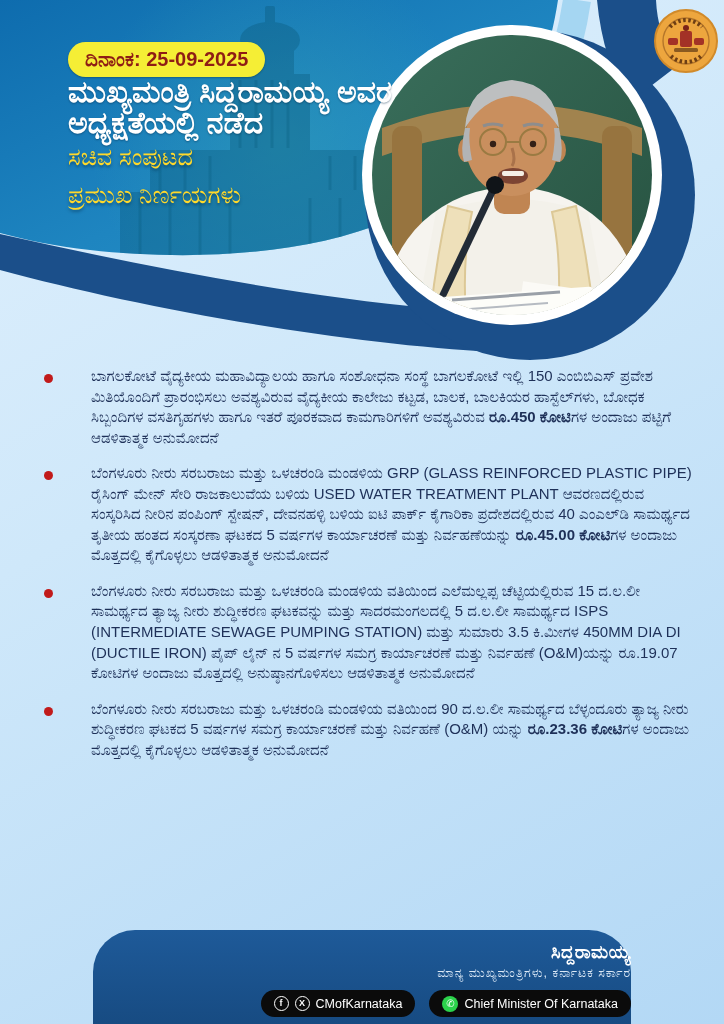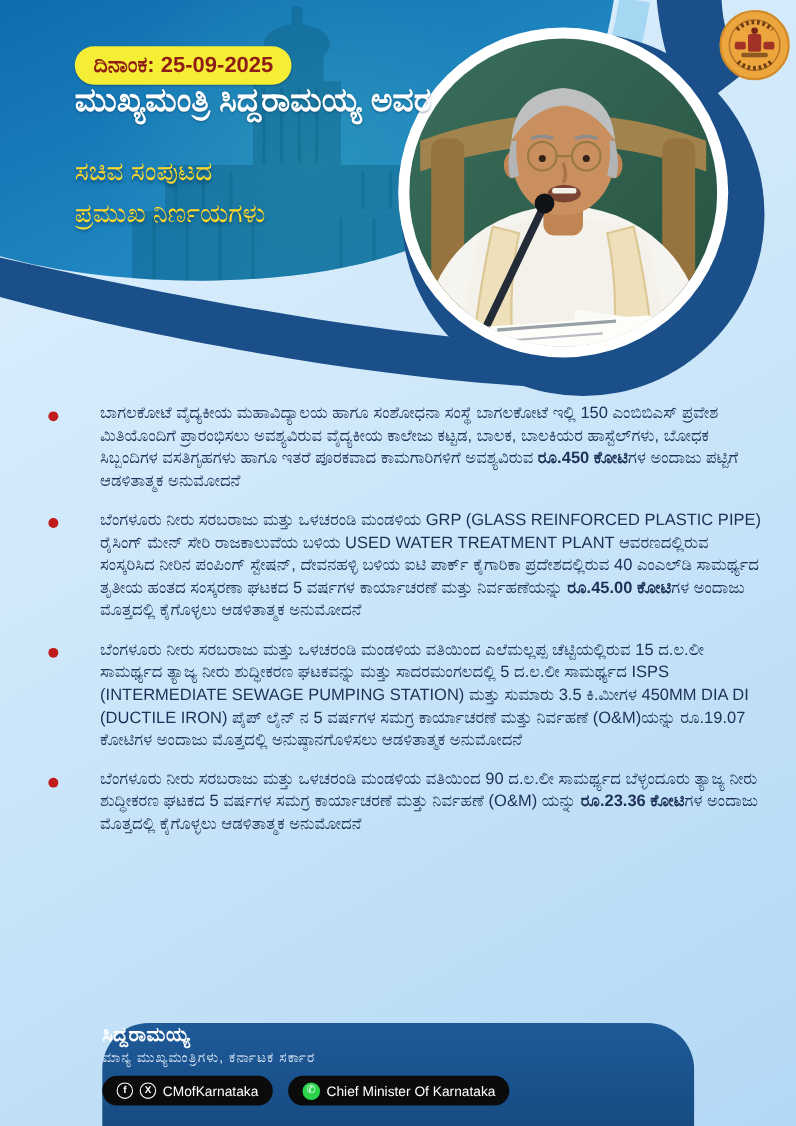--- a/index.html
+++ b/index.html
@@ -42,22 +42,22 @@
   }
   .bullet-text{
     margin:0;font-size:15px;line-height:1.37;color:#1e3058;
   }
   .bullet-text .seg-bold{font-weight:bold;}
   
   .footer{
     position:absolute;left:93px;top:930px;width:538px;height:94px;
     border-radius:42px 42px 0 0;
     background:linear-gradient(#1e5a99,#174b82);
-    display:flex;flex-direction:column;align-items:flex-start;
-    padding-top:0;color:#fff;
+    display:flex;flex-direction:column;align-items:flex-end;
+    padding-top:12px;color:#fff;
   }
   .footer-name{font-size:18px;font-weight:bold;letter-spacing:.5px;}
   .footer-role{font-size:12.5px;color:#dcE9f7;letter-spacing:1px;margin-top:3px;}
   .social-row{display:flex;gap:14px;margin-top:9px;}
   .social-pill{
     display:flex;align-items:center;gap:6px;
     background:#0b0b0b;color:#fff;border-radius:14px;
     height:27px;padding:0 13px;font-size:12.5px;white-space:nowrap;
   }
   .icon-circle{
@@ -195,20 +195,21 @@
       <rect x="694" y="38" width="10" height="7" rx="2" fill="#a33226"></rect>
       <circle cx="686" cy="28" r="3" fill="#7a2318"></circle>
       <rect x="674" y="48" width="24" height="4" rx="1.5" fill="#8a5a20"></rect>
     </g>
   </svg>
 
   <div class="date-pill">ದಿನಾಂಕ: 25-09-2025</div>
 
   <div class="title-white">
     <div>ಮುಖ್ಯಮಂತ್ರಿ ಸಿದ್ದರಾಮಯ್ಯ ಅವರ</div>
+    <div>ಅಧ್ಯಕ್ಷತೆಯಲ್ಲಿ ನಡೆದ</div>
   </div>
   <div class="title-yellow">
     <div>ಸಚಿವ ಸಂಪುಟದ</div>
     <div>ಪ್ರಮುಖ ನಿರ್ಣಯಗಳು</div>
   </div>
 
   <ul class="bullets">
       <li class="bullet-item">
         <span class="bullet-dot"></span>
         <p class="bullet-text"><span>ಬಾಗಲಕೋಟೆ ವೈದ್ಯಕೀಯ ಮಹಾವಿದ್ಯಾಲಯ ಹಾಗೂ ಸಂಶೋಧನಾ ಸಂಸ್ಥೆ ಬಾಗಲಕೋಟೆ ಇಲ್ಲಿ 150 ಎಂಬಿಬಿಎಸ್ ಪ್ರವೇಶ ಮಿತಿಯೊಂದಿಗೆ ಪ್ರಾರಂಭಿಸಲು ಅವಶ್ಯವಿರುವ ವೈದ್ಯಕೀಯ ಕಾಲೇಜು ಕಟ್ಟಡ, ಬಾಲಕ, ಬಾಲಕಿಯರ ಹಾಸ್ಟೆಲ್‌ಗಳು, ಬೋಧಕ ಸಿಬ್ಬಂದಿಗಳ ವಸತಿಗೃಹಗಳು ಹಾಗೂ ಇತರೆ ಪೂರಕವಾದ ಕಾಮಗಾರಿಗಳಿಗೆ ಅವಶ್ಯವಿರುವ </span><span class="seg-bold">ರೂ.450 ಕೋಟಿ</span><span>ಗಳ ಅಂದಾಜು ಪಟ್ಟಿಗೆ ಆಡಳಿತಾತ್ಮಕ ಅನುಮೋದನೆ</span></p>

